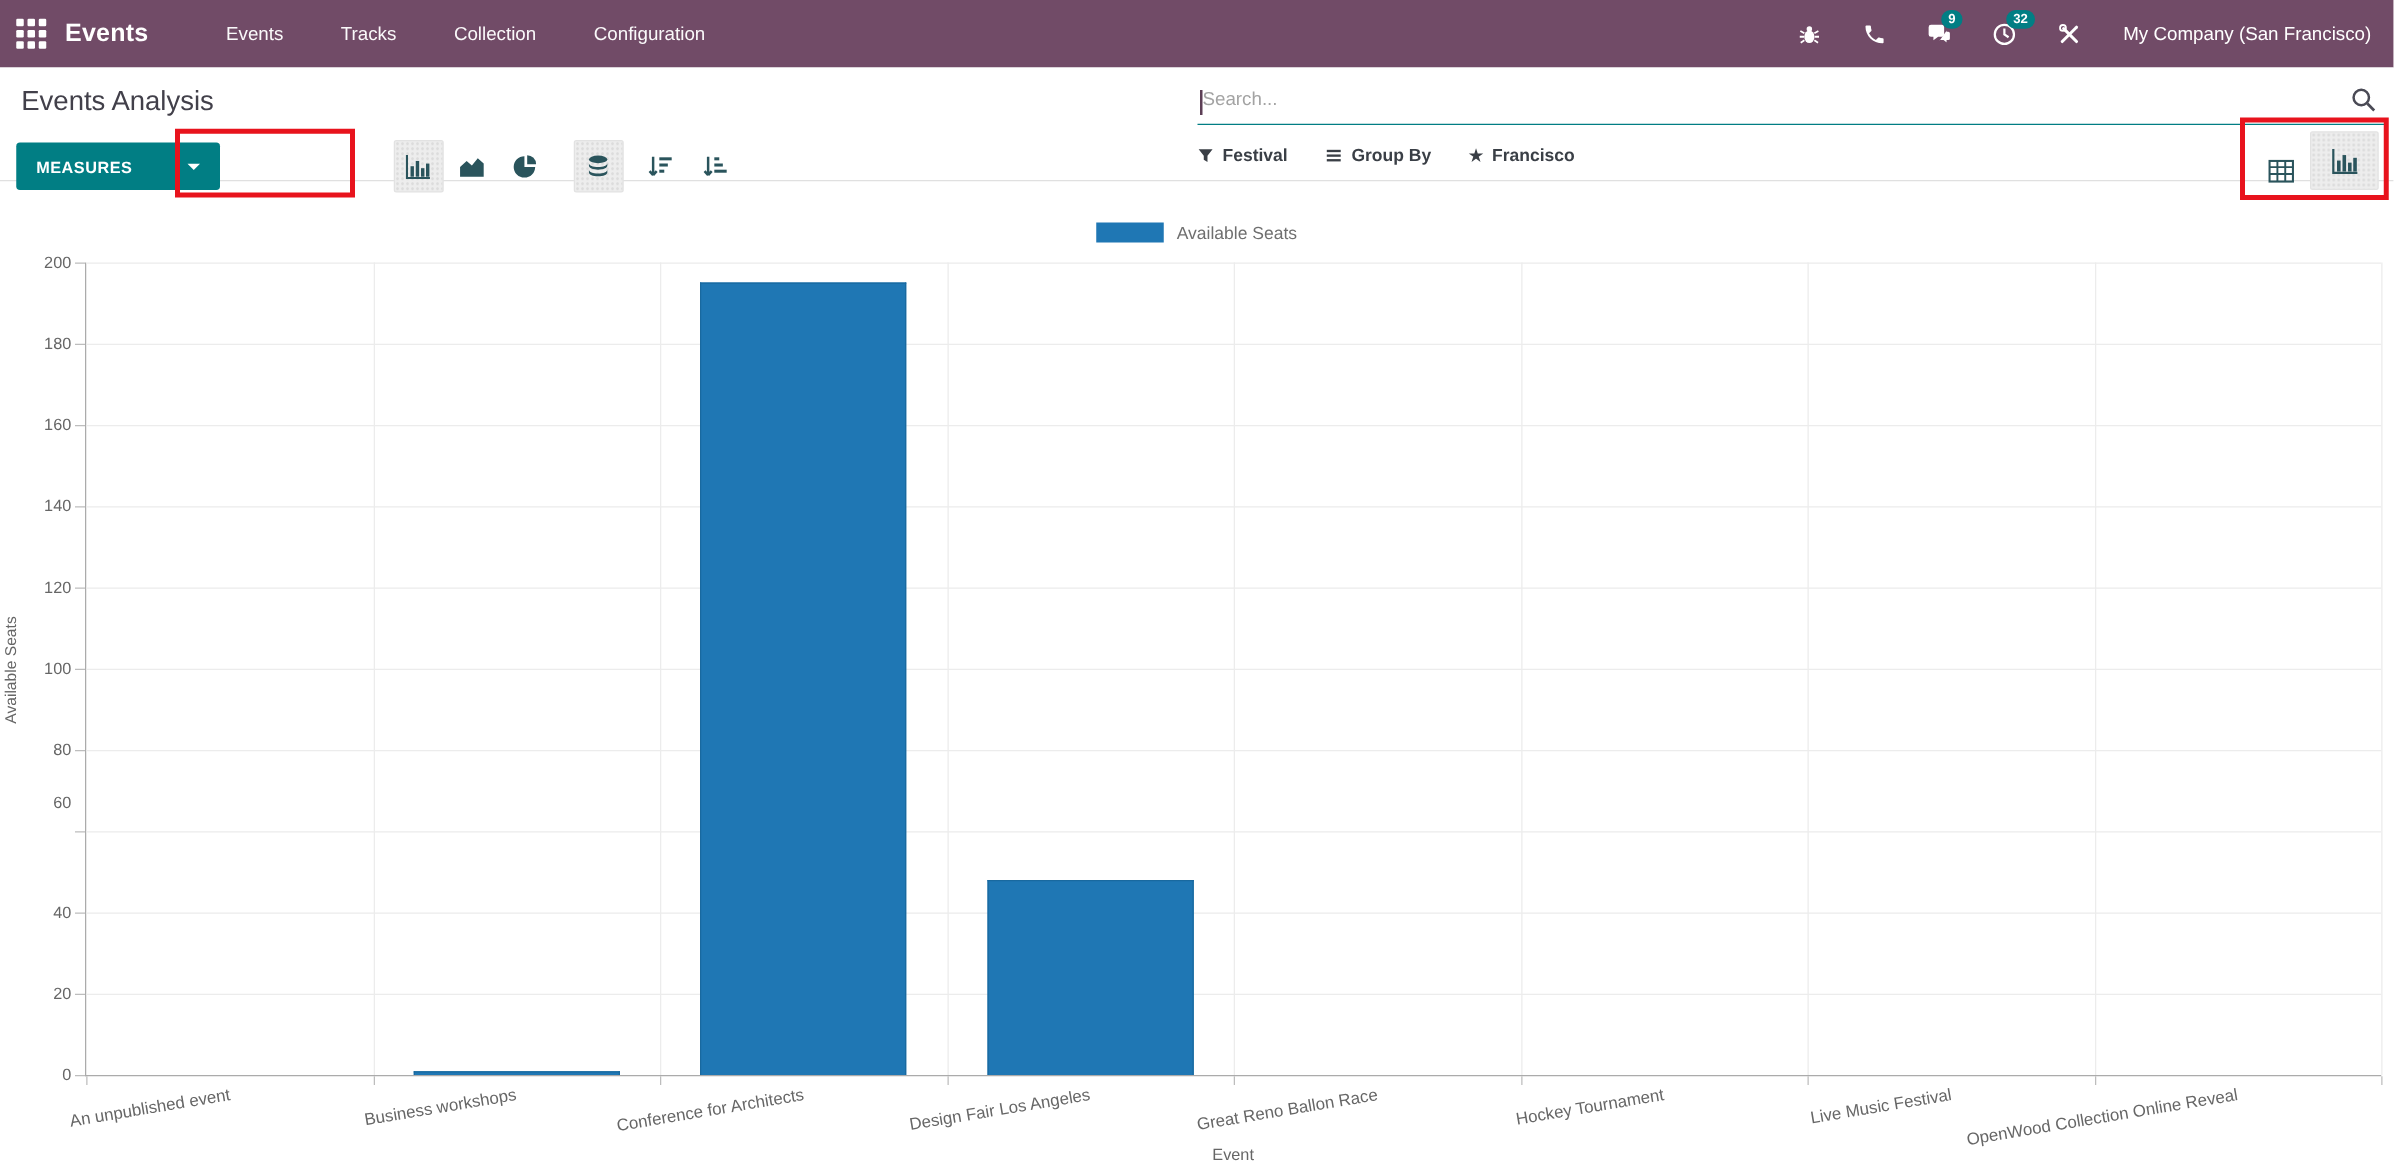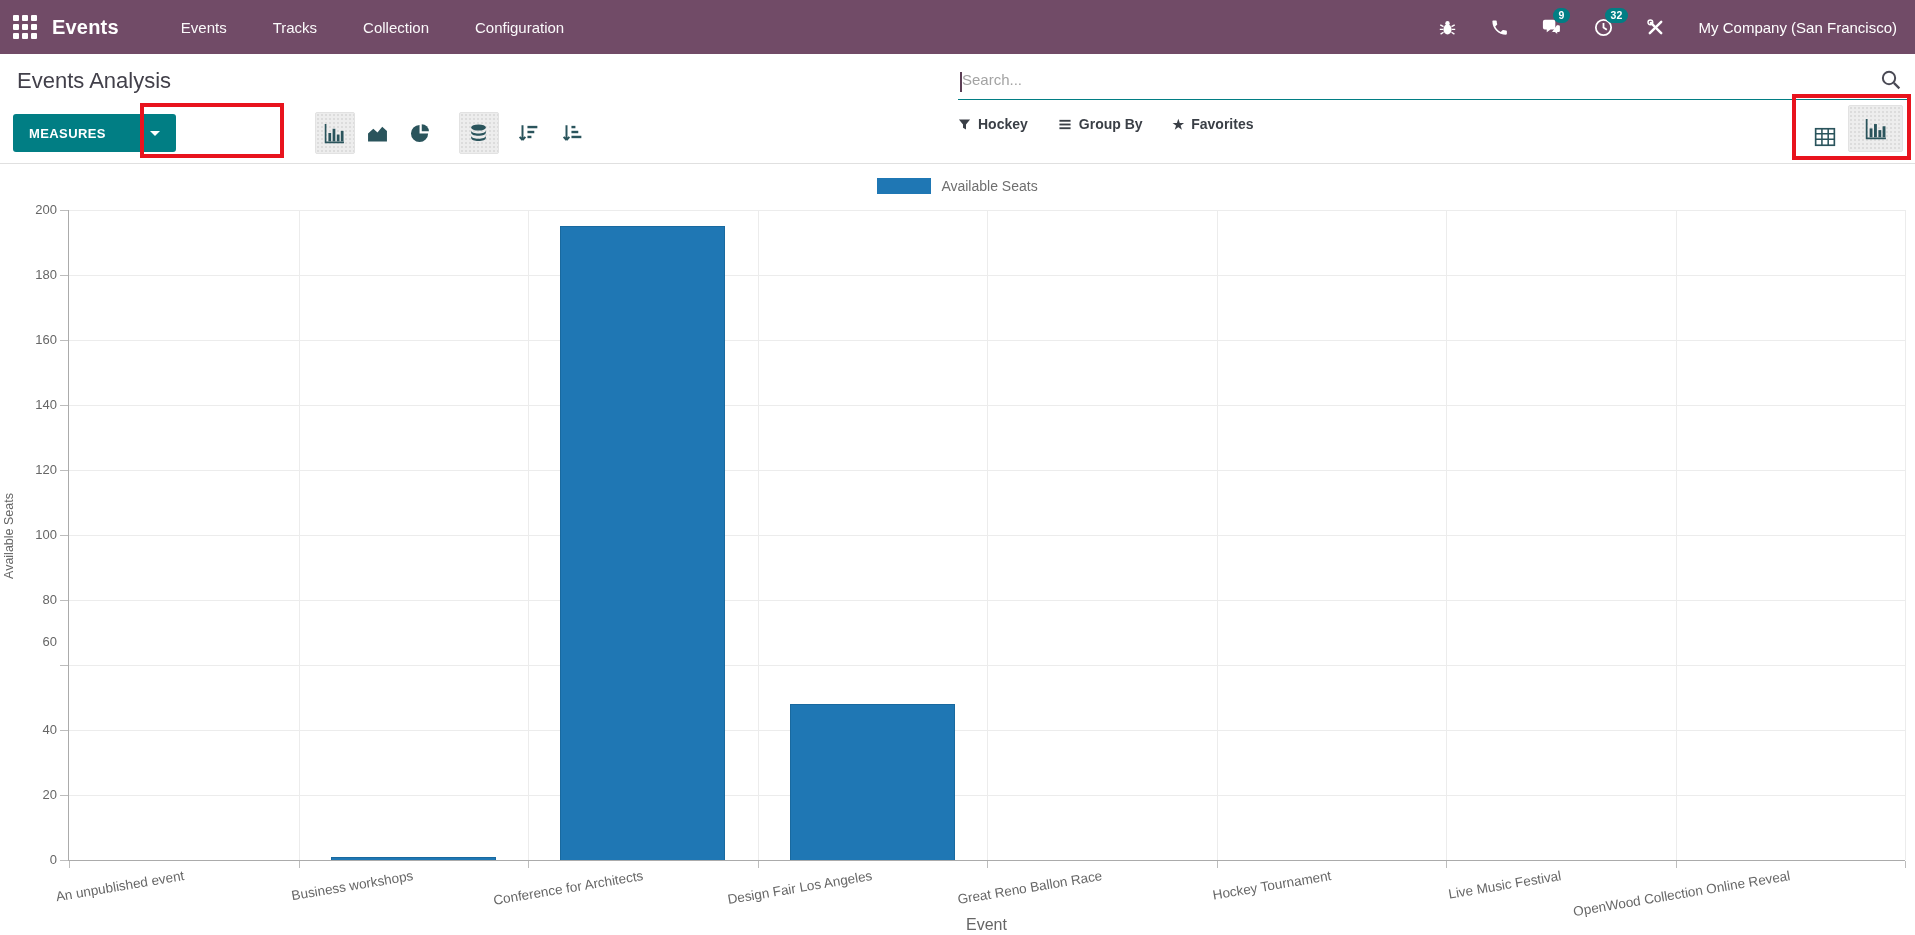--- a/index.html
+++ b/index.html
@@ -22,21 +22,21 @@
   .badge { position:absolute; top:-8px; left:12px; background:#017e84; color:#fff; font-size:10.5px;
            font-weight:bold; padding:2px 6px; border-radius:9px; line-height:1; }
   .company { font-size:15px; margin-left:2px; cursor:pointer; white-space:nowrap; }
   .userzone { display:flex; align-items:center; gap:10px; cursor:pointer; }
   .avatar { width:30px; height:30px; border-radius:50%; overflow:hidden;
             background:radial-gradient(circle at 35% 30%, #d8b38f 0%, #a87f5e 55%, #6e5038 100%);
             display:flex; align-items:flex-end; justify-content:center; }
   .username { font-size:15px; white-space:nowrap; }
 
   
-  .panel { position:absolute; top:54px; left:0; width:100%; height:110px; background:#fff; border-bottom:1px solid #e0e0e0; }
+  .panel { position:absolute; top:54px; left:0; width:100%; height:91px; background:#fff; border-bottom:1px solid #e0e0e0; }
   .page-title { position:absolute; left:17px; top:14px; font-size:22px; color:#42404a; }
   .search-wrap { position:absolute; left:958px; top:12px; width:952px; height:34px; }
   .search-input { width:100%; height:100%; border:none; border-bottom:1px solid #017e84; outline:none;
                   font-family:"Liberation Sans",sans-serif; font-size:15px; color:#555; padding:0 36px 6px 4px; }
   .search-input::placeholder { color:#a3a3a3; }
   .caret-bar { position:absolute; left:2px; top:6px; width:1.5px; height:20px; background:#5d3f56; }
   .search-glass { position:absolute; right:8px; top:3px; }
 
   .toolbar { position:absolute; left:13px; top:58px; display:flex; align-items:center; }
   .btn-measures { background:#017e84; color:#fff; border:none; border-radius:3px; height:38px; padding:0 16px;
@@ -70,21 +70,21 @@
   #plot { position:absolute; left:68px; top:210px; width:1837px; height:651px;
           border-left:1px solid #ababab; border-bottom:1px solid #ababab; }
   .hgrid { position:absolute; left:0; width:100%; height:1px; background:#ececec; }
   .vgrid { position:absolute; top:0; width:1px; height:100%; background:#ececec; }
   .ytick-label { position:absolute; left:-52px; width:40px; text-align:right; font-size:13px; color:#666; }
   .ytick-mark { position:absolute; left:-9px; width:8px; height:1px; background:#bdbdbd; }
   .xtick-mark { position:absolute; width:1px; height:7px; background:#bdbdbd; bottom:-8px; }
   .bar { position:absolute; bottom:0; background:#1f77b4; border:1px solid #19699f; border-bottom:none; cursor:pointer; }
   .xlab { position:absolute; width:300px; text-align:right; font-size:13.5px; color:#666;
           transform-origin:100% 50%; transform:rotate(-9.5deg); white-space:nowrap; }
-  .xaxis-title { position:absolute; left:68px; top:916px; width:1837px; text-align:center; font-size:16px; color:#666; }
+  .xaxis-title { position:absolute; left:68px; top:916px; width:1837px; text-align:center; font-size:13px; color:#666; }
   .yaxis-title { position:absolute; left:9px; top:536px; transform:translate(-50%,-50%) rotate(-90deg);
                  white-space:nowrap; font-size:12.5px; color:#666; }
 </style>
 </head>
 <body>
 
 <div id="page">
 
   <div class="topbar" style="background: rgb(113, 75, 103);">
     <div class="apps-grid">
@@ -213,33 +213,33 @@
           </svg>
         </div>
       </div>
     </div>
 
     <div class="searchbar-menus">
       <div class="sb-item">
         <svg width="13" height="13" viewBox="0 0 14 14">
           <path d="M1 1.5 H13 L8.6 7 V12.5 L5.4 10.6 V7 Z" fill="#3a3f46"></path>
         </svg>
-        <span>Hockey</span>
+        <span>Festival</span>
       </div>
       <div class="sb-item">
         <svg width="14" height="13" viewBox="0 0 14 14">
           <rect x="1" y="2" width="12" height="2" fill="#3a3f46"></rect>
           <rect x="1" y="6" width="12" height="2" fill="#3a3f46"></rect>
           <rect x="1" y="10" width="12" height="2" fill="#3a3f46"></rect>
         </svg>
         <span>Group By</span>
       </div>
       <div class="sb-item">
         <span class="star-glyph">★</span>
-        <span>Favorites</span>
+        <span>Francisco</span>
       </div>
     </div>
 
     <div class="view-switcher">
       <div class="iconbtn vs-table">
         <svg width="22" height="20" viewBox="0 0 20 18" fill="none" stroke="currentColor">
           <rect x="1.5" y="1.5" width="17" height="15" stroke-width="1.5"></rect>
           <path d="M1.5 6 H18.5 M1.5 11 H18.5 M7.2 1.5 V16.5 M12.9 1.5 V16.5" stroke-width="1.4"></path>
         </svg>
       </div>

